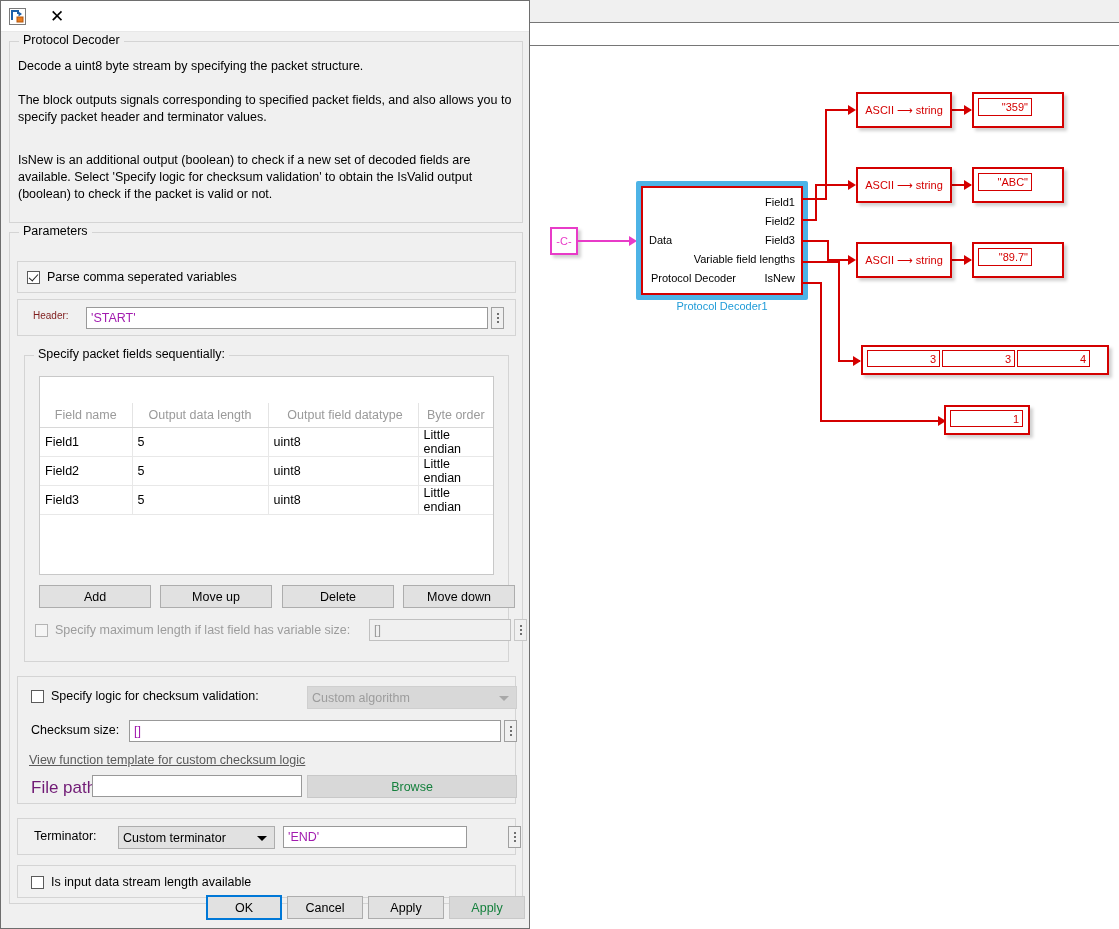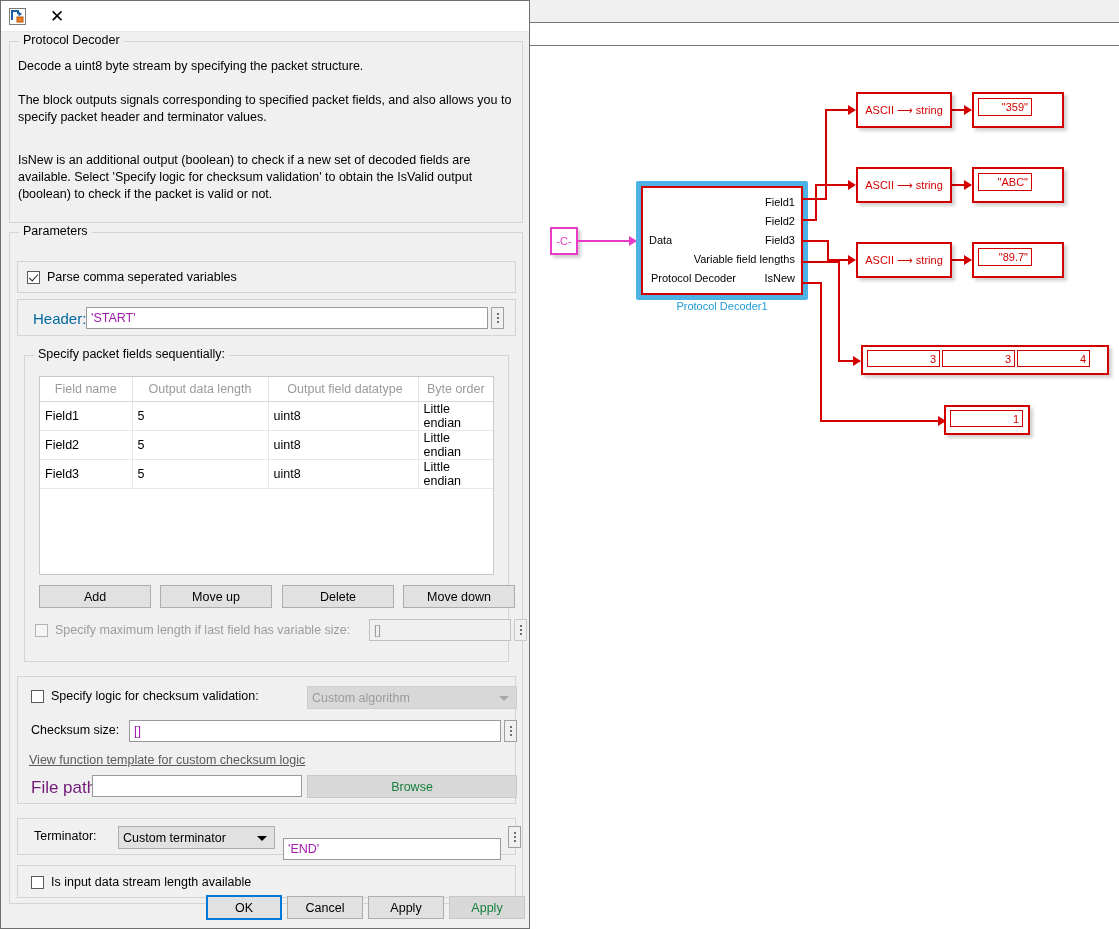--- a/index.html
+++ b/index.html
@@ -138,21 +138,21 @@
   .combo.disabled { color: #9c9c9c; background: #d8d8d8; border-color: #cfcfcf; }
   .combo .caret {
     position: absolute; right: 7px; top: 50%; margin-top: -2px;
     width: 0; height: 0; border-left: 5px solid transparent; border-right: 5px solid transparent;
     border-top: 5px solid #000;
   }
   .combo.disabled .caret { border-top-color: #a8a8a8; }
 
   
   #ftable { position: absolute; background: #fff; border: 1px solid #c8c8c8; overflow: hidden; }
-  #ftable table { border-collapse: collapse; width: 100%; font-size: 12.5px; }
+  #ftable table { border-collapse: collapse; width: 100%; font-size: 12.5px; margin-top: 26px; }
   #ftable th {
     font-weight: normal; color: #9a9a9a; background: #fff; height: 24px;
     border-bottom: 1px solid #d8d8d8; border-right: 1px solid #e4e4e4;
     text-align: center; padding: 0 4px;
   }
   #ftable th:last-child { border-right: none; }
   #ftable td {
     color: #000; height: 23px; border-bottom: 1px solid #e8e8e8;
     border-right: 1px solid #e8e8e8; padding: 0 5px; text-align: left;
   }
@@ -282,21 +282,21 @@
         <span class="group-title">Parameters</span>
 
         <div class="group" style="position:absolute;left:7px;top:28px;width:499px;height:32px;">
           <div class="cb-row" style="position:absolute;left:9px;top:8px;">
             <span class="checkbox checked"></span>
             <span>Parse comma seperated variables</span>
           </div>
         </div>
 
         <div class="group" style="position:absolute;left:7px;top:66px;width:499px;height:37px;">
-          <span style="position:absolute;left:15px;top:10px;font-size:15px;color:#0369a1;">Header:</span>
+          <span style="position:absolute;left:15px;top:10px;font-size:10px;color:#7f1d1d;">Header:</span>
           <div class="txtfield" style="position:absolute;left:68px;top:7px;width:402px;">'START'</div>
           <div class="spinner" style="position:absolute;left:473px;top:7px;">
               <i></i>
               <i></i>
               <i></i>
             </div>
         </div>
 
         <div class="group" style="position:absolute;left:14px;top:122px;width:485px;height:307px;">
           <span class="group-title">Specify packet fields sequentially:</span>
@@ -375,21 +375,21 @@
           <div class="txtfield" style="position:absolute;left:74px;top:98px;width:210px;"></div>
           <div class="btn disabled" style="position:absolute;left:289px;top:98px;width:210px;">Browse</div>
         </div>
 
         <div class="group" style="position:absolute;left:7px;top:585px;width:499px;height:37px;">
           <span style="position:absolute;left:16px;top:10px;font-size:12.5px;color:#000;">Terminator:</span>
           <div class="combo" style="position:absolute;left:100px;top:7px;width:157px;">
             <span>Custom terminator</span>
             <span class="caret"></span>
           </div>
-          <div class="txtfield" style="position:absolute;left:265px;top:7px;width:218px;margin-top:12px;">'END'</div>
+          <div class="txtfield" style="position:absolute;left:265px;top:7px;width:184px;">'END'</div>
           <div class="spinner" style="position:absolute;left:490px;top:7px;">
               <i></i>
               <i></i>
               <i></i>
             </div>
         </div>
 
         <div class="group" style="position:absolute;left:7px;top:632px;width:499px;height:33px;">
           <div class="cb-row" style="position:absolute;left:13px;top:9px;">
             <span class="checkbox"></span>

